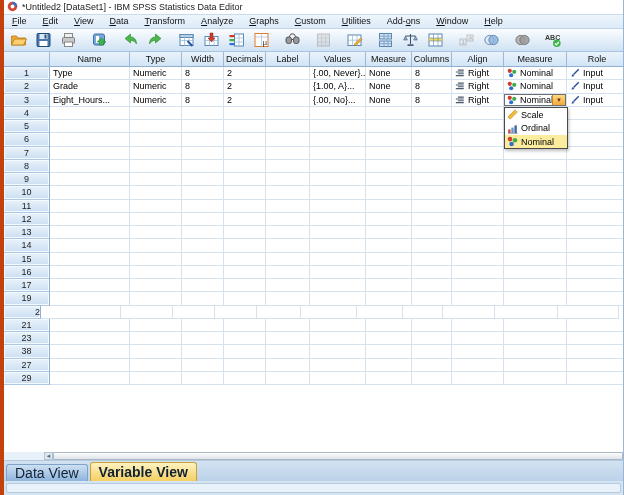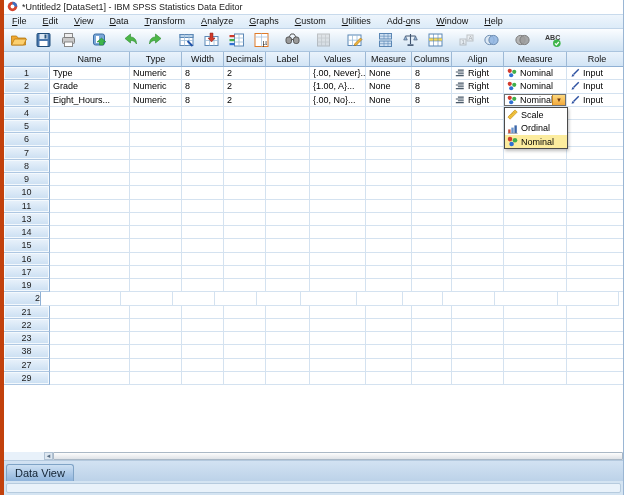--- a/index.html
+++ b/index.html
@@ -46,21 +46,21 @@
   .dditem.sel { background:#fcec9e; }
 
   
   .hscroll { height:9px; flex:none; background:#dfe9f3; display:flex; border-bottom:1px solid #b4c9de; }
   .hs-corner { width:40px; flex:none; background:#e8f1fa; }
   .hs-arrow { width:9px; flex:none; background:#dde7f1; border:1px solid #b0c2d4; color:#5a6e84; font-size:6px; line-height:7px; text-align:center; }
   .hs-thumb { flex:1; background:linear-gradient(#fdfdfd,#dfe3e8); border:1px solid #aab8c6; border-radius:1px; }
 
   
   .tabbar { height:20px; flex:none; background:linear-gradient(#d2e2f2,#bcd2e8); display:flex; align-items:flex-end; padding-left:2px; gap:2px; }
-  .tab { height:17px; padding:0 8px; display:flex; align-items:center; font-size:11px; border:1px solid #7fa3c6; border-bottom:none; border-radius:3px 3px 0 0; color:#123; }
+  .tab { height:17px; padding:0 8px; display:flex; align-items:center; font-size:14px; border:1px solid #7fa3c6; border-bottom:none; border-radius:3px 3px 0 0; color:#123; }
   .tab.inactive { background:linear-gradient(#cde0f3,#8fb4dc); }
   .tab.active { background:linear-gradient(#fdf2c0,#f5cf62); border-color:#c9a23e; font-weight:bold; height:19px; }
 
   
   .statusbar { height:14px; flex:none; background:#d4e4f2; padding:2px 2px; }
   .statusbar .inner { height:100%; background:#e9f2fa; border:1px solid #b6cbde; border-radius:2px; }
 </style>
 </head>
 <body>
 
@@ -488,20 +488,34 @@
           <div class="gc" style="width: 42px;"></div>
           <div class="gc" style="width: 44px;"></div>
           <div class="gc" style="width: 56px;"></div>
           <div class="gc" style="width: 46px;"></div>
           <div class="gc" style="width: 40px;"></div>
           <div class="gc" style="width: 52px;"></div>
           <div class="gc" style="width: 63px;"></div>
           <div class="gc" style="width: 61px;"></div>
         </div>
         <div class="grow">
+          <div class="gc rowhdr" style="width: 46px;">12</div>
+          <div class="gc" style="width: 80px;"></div>
+          <div class="gc" style="width: 52px;"></div>
+          <div class="gc" style="width: 42px;"></div>
+          <div class="gc" style="width: 42px;"></div>
+          <div class="gc" style="width: 44px;"></div>
+          <div class="gc" style="width: 56px;"></div>
+          <div class="gc" style="width: 46px;"></div>
+          <div class="gc" style="width: 40px;"></div>
+          <div class="gc" style="width: 52px;"></div>
+          <div class="gc" style="width: 63px;"></div>
+          <div class="gc" style="width: 61px;"></div>
+        </div>
+        <div class="grow">
           <div class="gc rowhdr" style="width: 46px;">13</div>
           <div class="gc" style="width: 80px;"></div>
           <div class="gc" style="width: 52px;"></div>
           <div class="gc" style="width: 42px;"></div>
           <div class="gc" style="width: 42px;"></div>
           <div class="gc" style="width: 44px;"></div>
           <div class="gc" style="width: 56px;"></div>
           <div class="gc" style="width: 46px;"></div>
           <div class="gc" style="width: 40px;"></div>
           <div class="gc" style="width: 52px;"></div>
@@ -587,34 +601,20 @@
           <div class="gc" style="width: 44px;"></div>
           <div class="gc" style="width: 56px;"></div>
           <div class="gc" style="width: 46px;"></div>
           <div class="gc" style="width: 40px;"></div>
           <div class="gc" style="width: 52px;"></div>
           <div class="gc" style="width: 63px;"></div>
           <div class="gc" style="width: 61px;"></div>
         </div>
         <div class="grow">
           <div class="gc rowhdr" style="width: 46px;">21</div>
-          <div class="gc" style="width: 80px;"></div>
-          <div class="gc" style="width: 52px;"></div>
-          <div class="gc" style="width: 42px;"></div>
-          <div class="gc" style="width: 42px;"></div>
-          <div class="gc" style="width: 44px;"></div>
-          <div class="gc" style="width: 56px;"></div>
-          <div class="gc" style="width: 46px;"></div>
-          <div class="gc" style="width: 40px;"></div>
-          <div class="gc" style="width: 52px;"></div>
-          <div class="gc" style="width: 63px;"></div>
-          <div class="gc" style="width: 61px;"></div>
-        </div>
-        <div class="grow">
-          <div class="gc rowhdr" style="width: 46px;">22</div>
           <div class="gc" style="width: 80px;"></div>
           <div class="gc" style="width: 52px;"></div>
           <div class="gc" style="width: 42px;"></div>
           <div class="gc" style="width: 42px;"></div>
           <div class="gc" style="width: 44px;"></div>
           <div class="gc" style="width: 56px;"></div>
           <div class="gc" style="width: 46px;"></div>
           <div class="gc" style="width: 40px;"></div>
           <div class="gc" style="width: 52px;"></div>
           <div class="gc" style="width: 63px;"></div>
@@ -714,19 +714,20 @@
     </div>
 
   <div class="hscroll">
     <div class="hs-corner"></div>
     <div class="hs-arrow">◄</div>
     <div class="hs-thumb"></div>
   </div>
 
   <div class="tabbar">
     <div class="tab inactive">Data View</div>
+    <div class="tab active">Variable View</div>
   </div>
 
   <div class="statusbar">
     <div class="inner"></div>
   </div>
 
 </div>
 
 </body></html>

